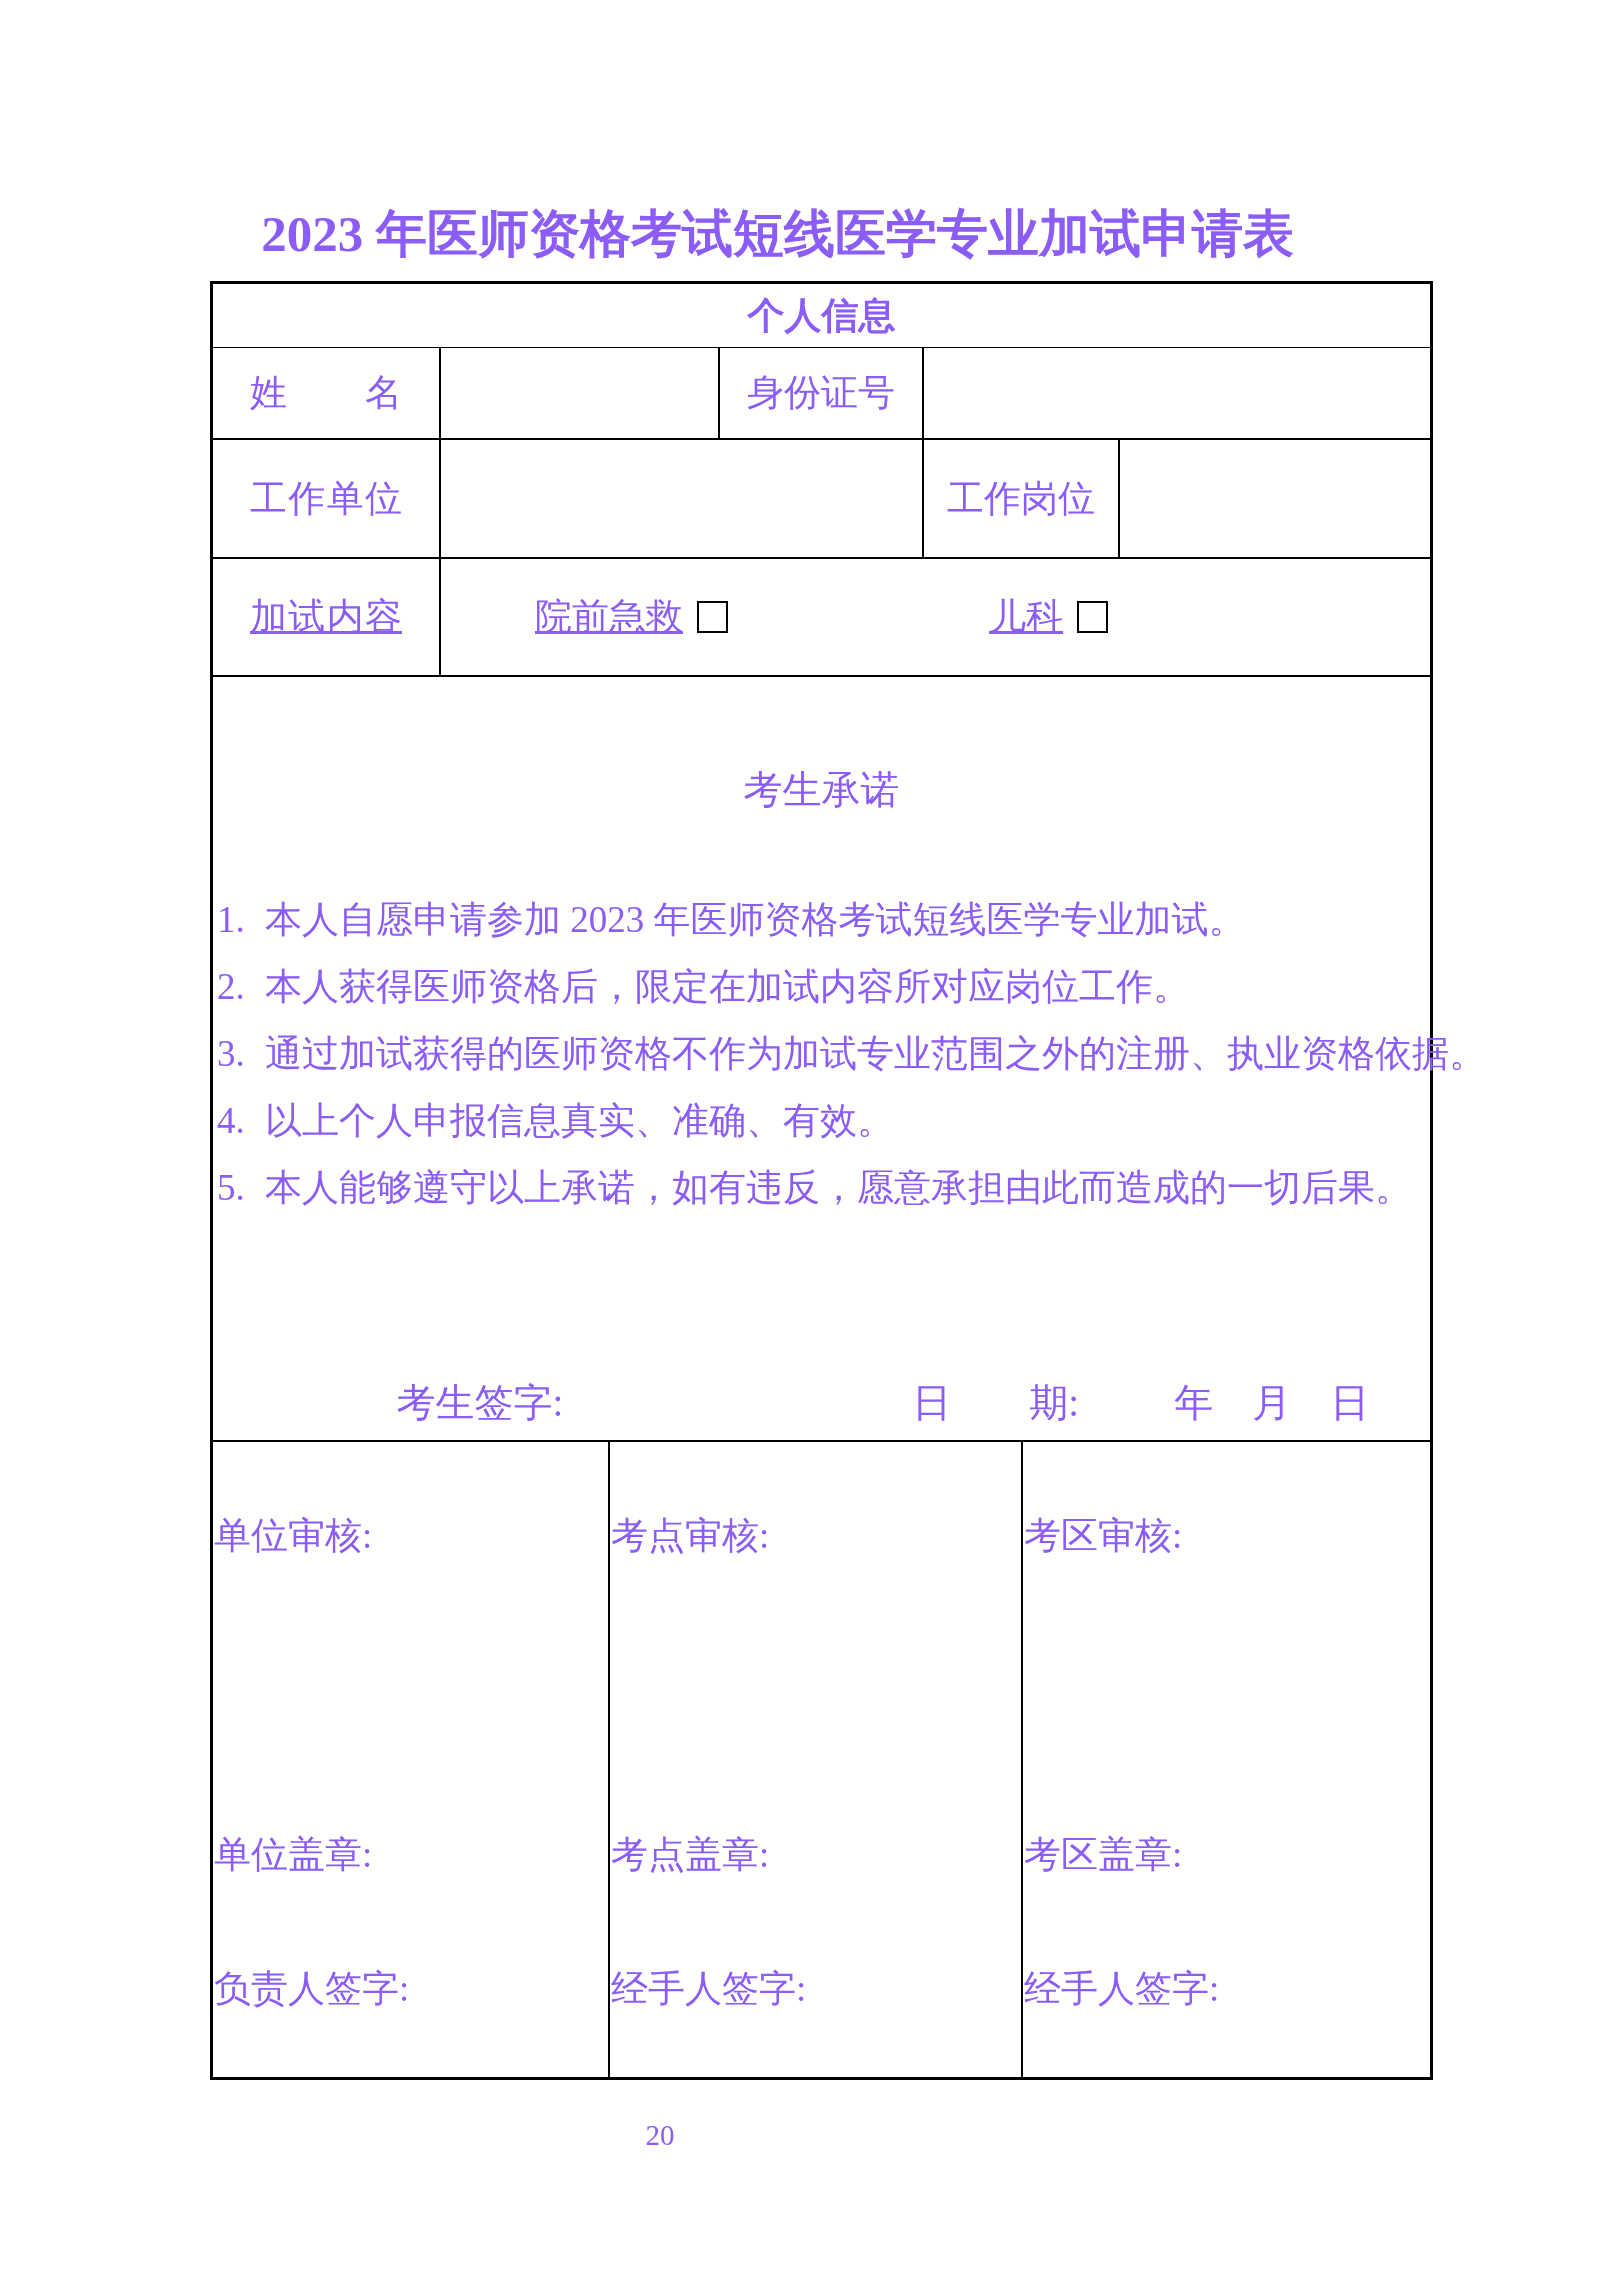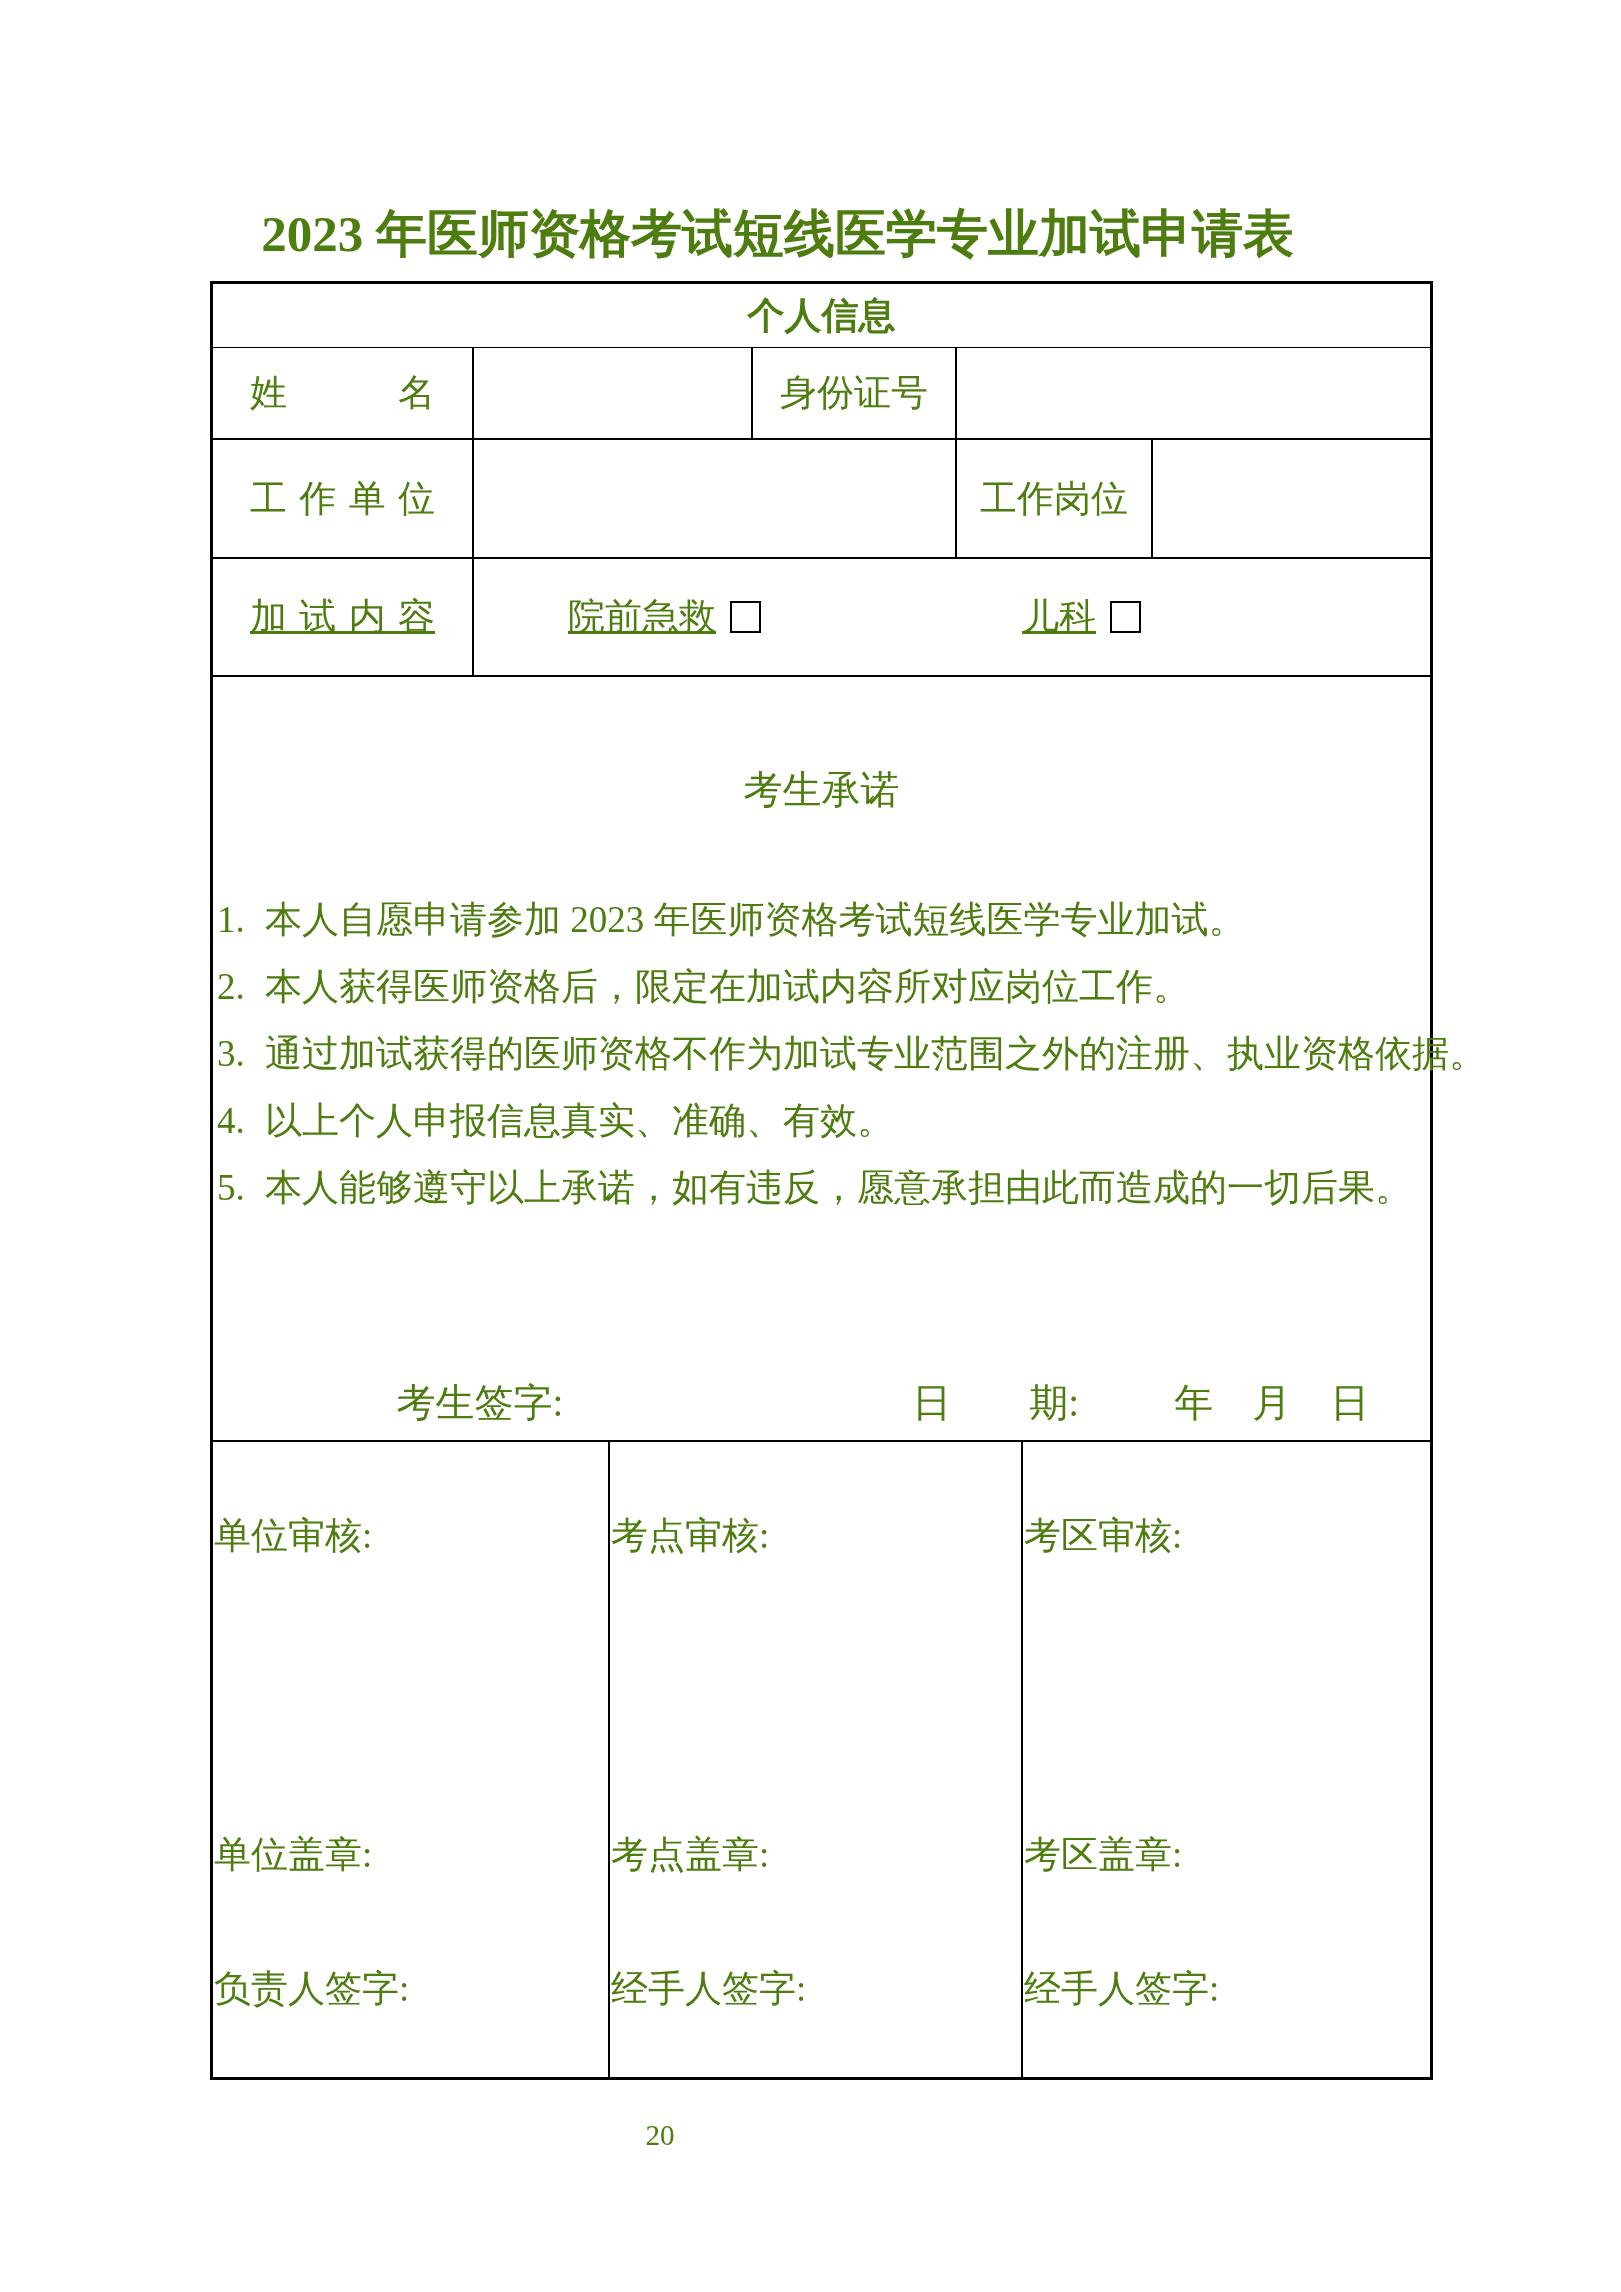--- a/index.html
+++ b/index.html
@@ -1,19 +1,19 @@
 <!DOCTYPE html>
 <html><head>
 <meta charset="utf-8">
 <style>
   html,body{margin:0;padding:0;background:#ffffff;}
   .page{
     position:relative;
     width:1621px;height:2293px;
-    background:#fff;color:#4d7c0f;
+    background:#fff;color:#8b5cf6;
     font-family:"Liberation Serif","DejaVu Serif",serif;
     overflow:hidden;
   }
   .title{
     position:absolute;top:200px;left:0;width:1555px;
     margin:0;text-align:center;
     font-size:51px;font-weight:bold;white-space:nowrap;
   }
   .form{
     position:absolute;left:210px;top:281px;
@@ -23,21 +23,21 @@
   }
   .row{display:flex;min-height:0;}
   .r1{height:63px;border-bottom:1px solid #000;}
   .r2{height:90px;border-bottom:2px solid #000;}
   .r3{height:117px;border-bottom:2px solid #000;}
   .r4{height:116px;border-bottom:2px solid #000;text-decoration:underline;}
   .r5{height:763px;border-bottom:2.9px solid #000;}
   .r6{flex:1;}
   .c{box-sizing:border-box;border-right:2px solid #000;font-size:37px;}
   .c:last-child{border-right:none;}
-  .w242{width:261px}.w285{width:279px}.w208{width:204px}
+  .w242{width:228px}.w285{width:279px}.w208{width:204px}
   .w493{width:483px}.w200{width:196px}
   .w405{width:397px}.w421{width:413px}
   .fx{flex:1}
   .ctr{display:flex;align-items:center;justify-content:center;text-align:center;font-family:Liberation Mono, monospace;}
   .hdr{font-weight:bold;}
   .just{
     text-align:justify;text-align-last:justify;
     padding:0 37px;
   }
   .lh92{line-height:90px}.lh119{line-height:117px}.lh118{line-height:116px}

